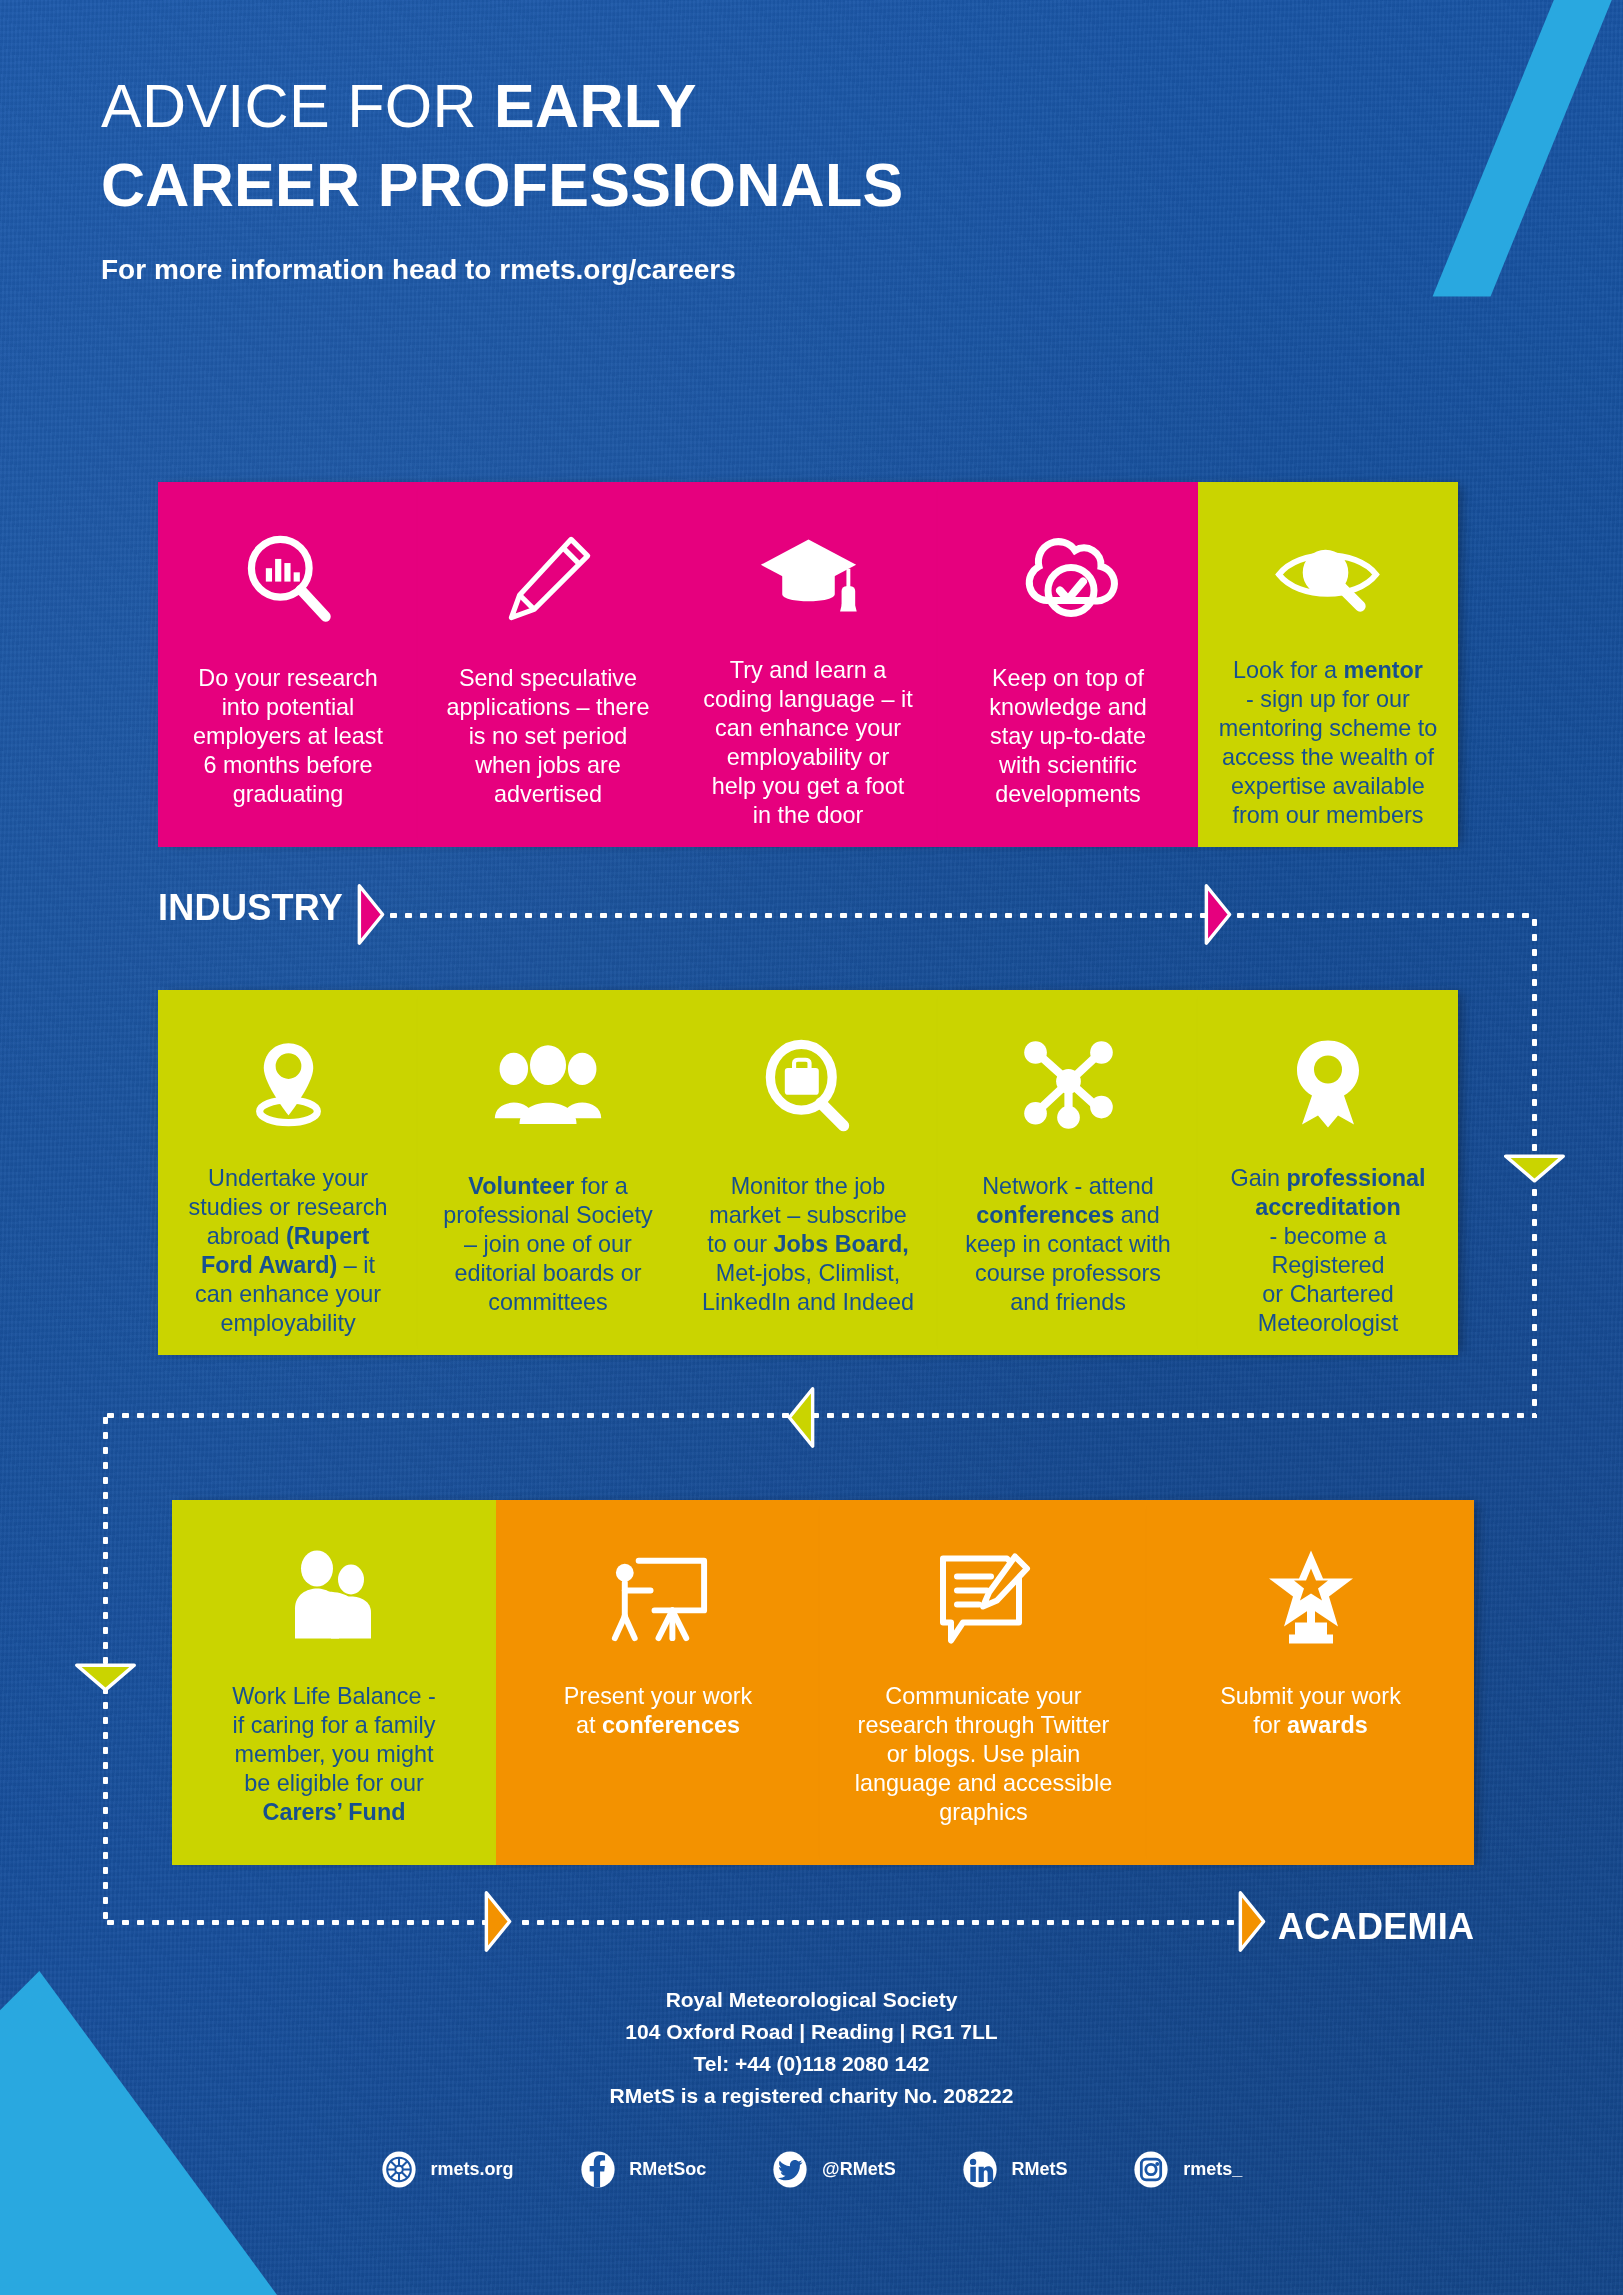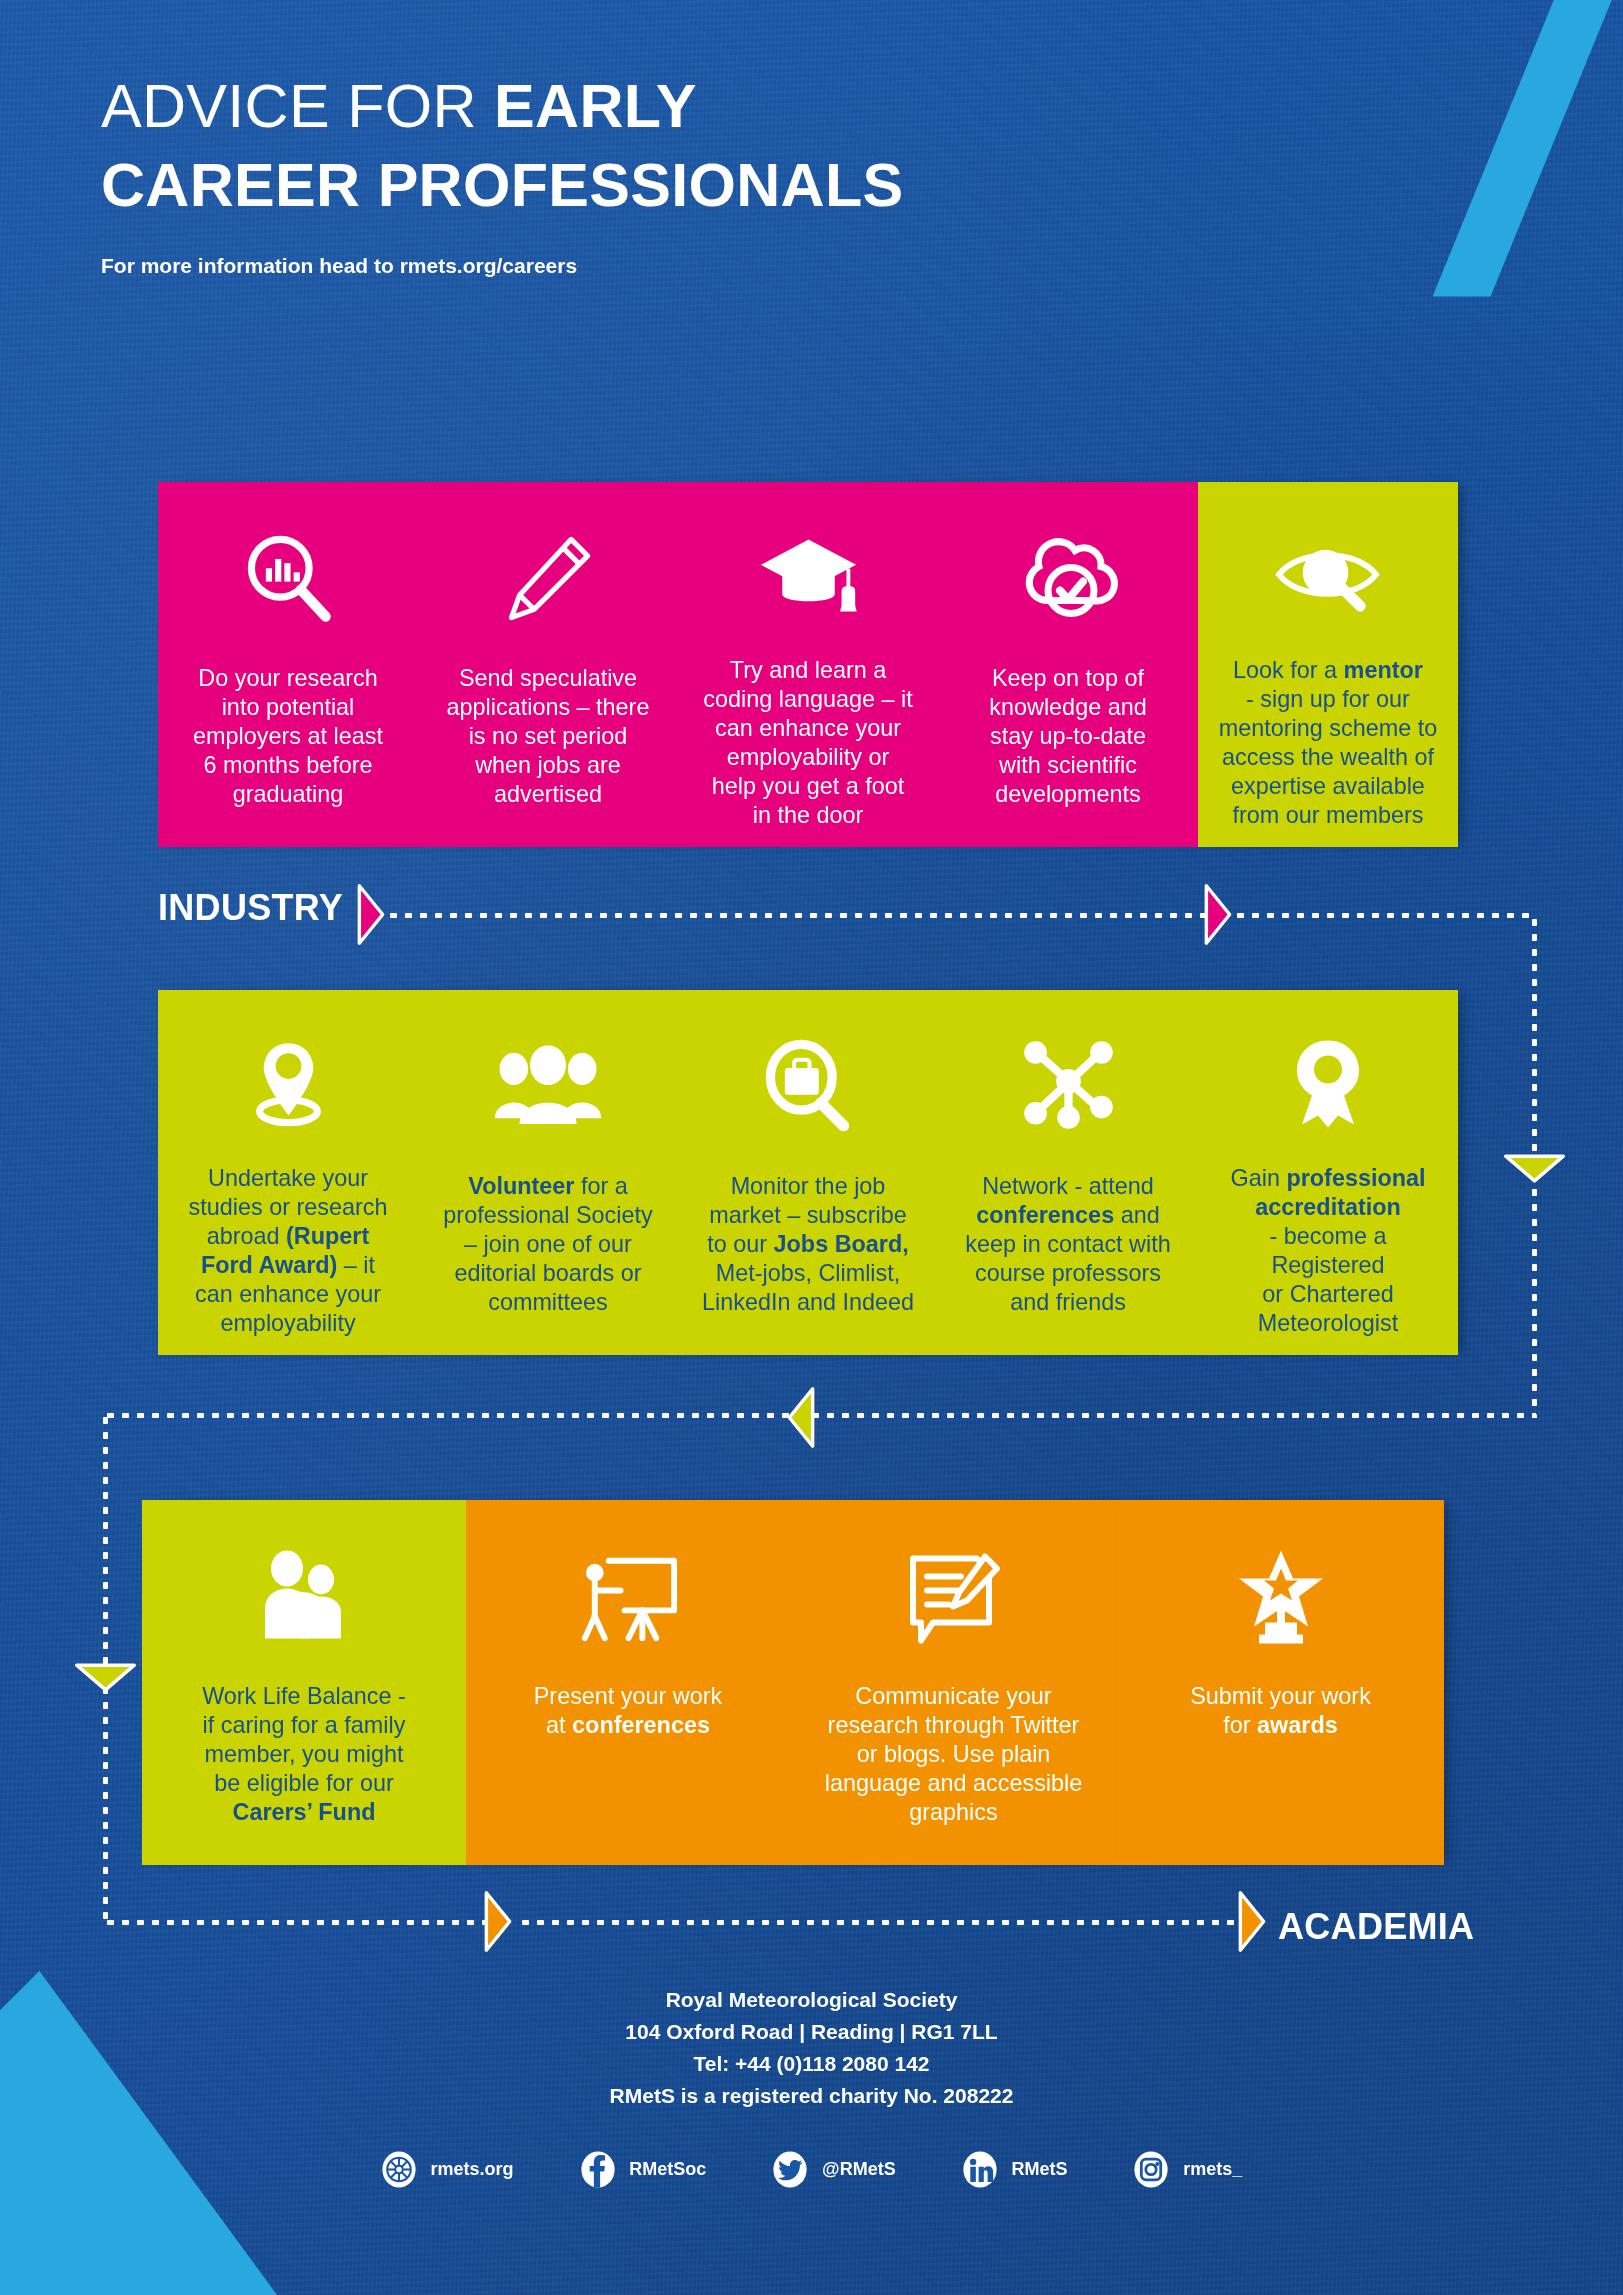--- a/index.html
+++ b/index.html
@@ -34,27 +34,27 @@
     background: #29a8e0;
     clip-path: polygon(0% 14%, 16% 0%, 100% 100%, 0% 100%);
   }
 
   
   .header { position: absolute; left: 101px; top: 72px; width: 1240px; }
   .title-line { color: #ffffff; font-size: 61px; line-height: 1.12; letter-spacing: 0.3px; }
   .title-l1 { font-weight: 300; }
   .title-l1 b { font-weight: 800; }
   .title-l2 { font-weight: 800; margin-top: 11px; }
-  .subtitle { color: #ffffff; font-size: 21px; font-weight: 700; margin-top: 34px; }
+  .subtitle { color: #ffffff; font-size: 28px; font-weight: 700; margin-top: 34px; }
 
   
   .row { position: absolute; display: flex; }
   #row1 { left: 158px; top: 482px; width: 1302px; height: 365px; }
   #row2 { left: 158px; top: 990px; width: 1302px; height: 365px; }
-  #row3 { left: 142px; top: 1500px; width: 1302px; height: 365px; }
+  #row3 { left: 172px; top: 1500px; width: 1302px; height: 365px; }
 
   .card {
     position: relative;
     height: 365px;
     padding: 27.5px 18px 16.5px;
     display: flex; flex-direction: column; align-items: center;
     box-shadow: 6.9px 0 11px -4.1px rgba(0,0,0,0.33);
   }
   .card .icon-wrap {
     height: 124px; display: flex; align-items: center; justify-content: center;

